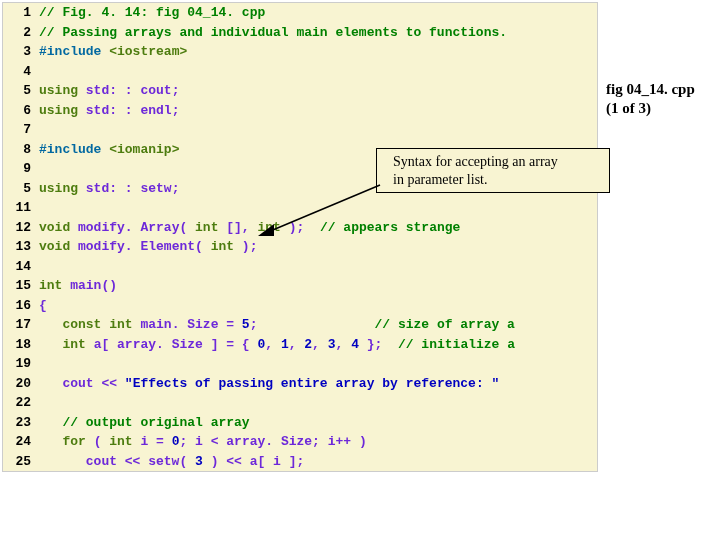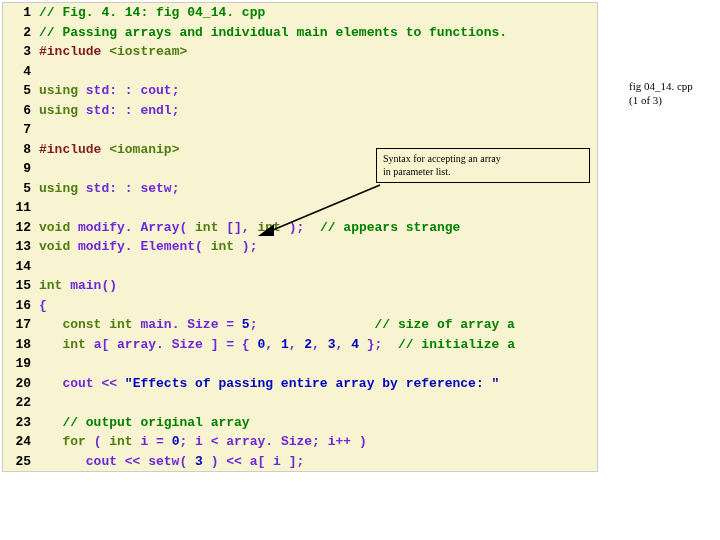--- a/index.html
+++ b/index.html
@@ -34,47 +34,46 @@
     text-align: right;
     padding-right: 8px;
     color: #000;
     font-weight: bold;
     flex-shrink: 0;
   }
   .code {
     flex: 1;
   }
   .cmt { color: #008000; font-weight: bold; }
-  .pp  { color: #7f1d1d; font-weight: bold; }
+  .pp  { color: #0369a1; font-weight: bold; }
   .kw  { color: #4d7c0f; font-weight: bold; }
   .plain { color: #6d28d9; font-weight: bold; }
   .num { color: #0000c0; font-weight: bold; }
   .str { color: #0000c0; font-weight: bold; }
 
   .label {
     position: absolute;
     left: 606px;
     top: 80px;
     font-family: "Times New Roman", serif;
-    font-size: 11px;
-    font-weight: normal;
+    font-size: 15px;
+    font-weight: bold;
     line-height: 1.25;
-    margin-left: 23px;
   }
 
   .callout {
     position: absolute;
     left: 376px;
     top: 148px;
     width: 200px;
     border: 1.5px solid #000;
     background: #f8f4d2;
-    padding: 4px 6px;
+    padding: 4px 16px;
     font-family: "Times New Roman", serif;
-    font-size: 10px;
+    font-size: 14px;
     line-height: 1.25;
   }
   .arrow {
     position: absolute;
     left: 250px;
     top: 180px;
     width: 135px;
     height: 60px;
     pointer-events: none;
   }

